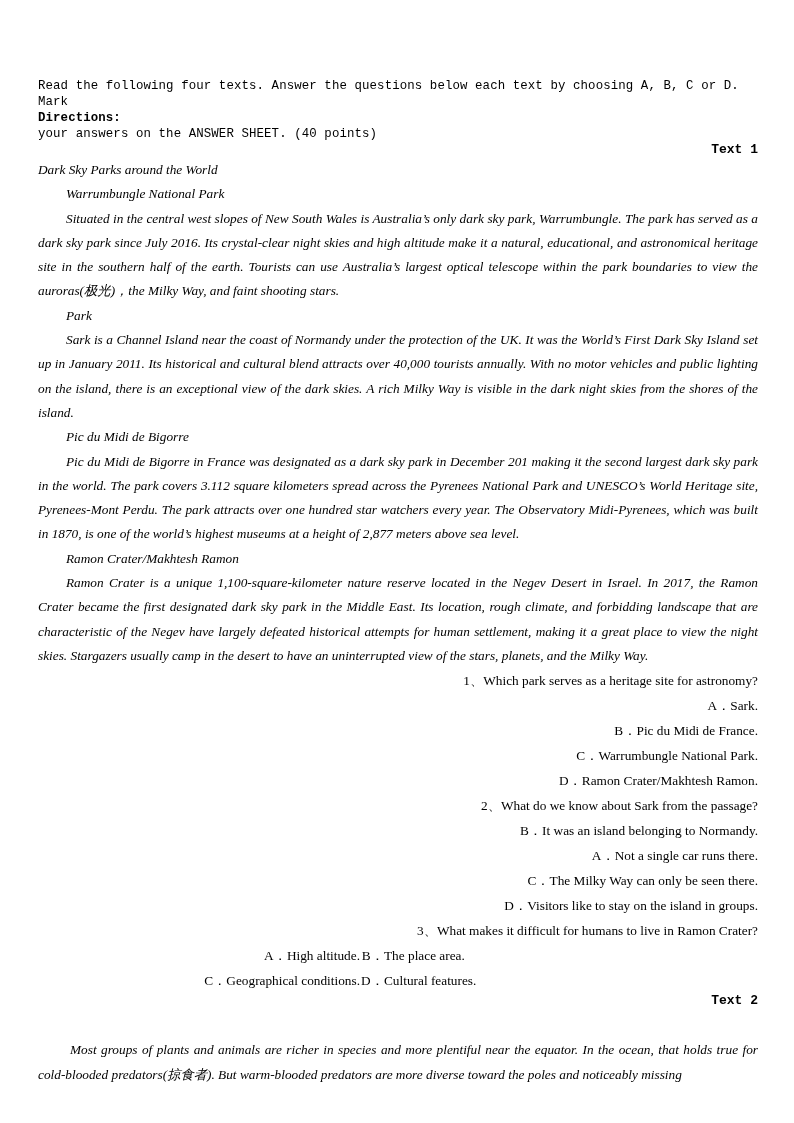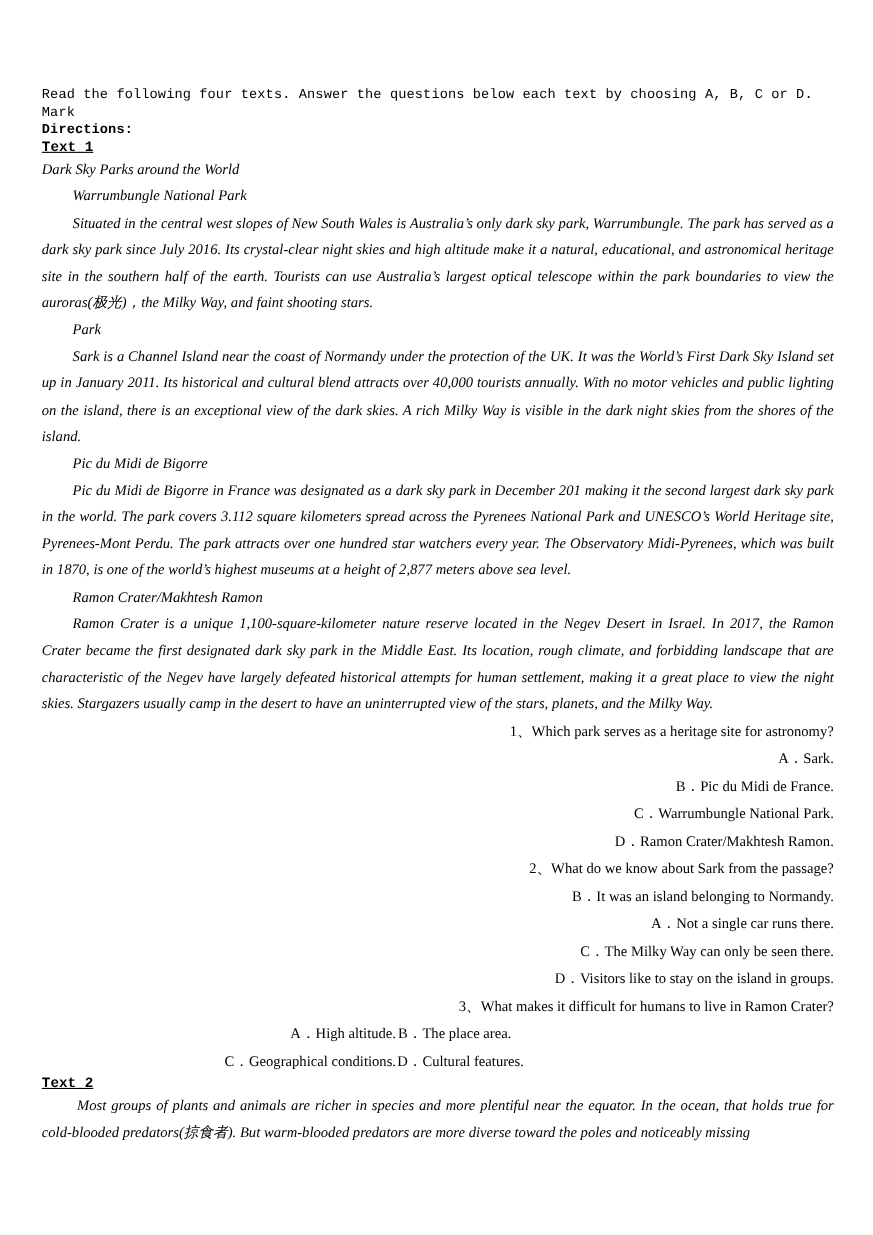--- a/index.html
+++ b/index.html
@@ -1,37 +1,38 @@
 <!DOCTYPE html>
 <html><head>
   <meta charset="utf-8">
   <style>
     html, body { margin: 0; padding: 0; background: #ffffff; }
     body { width: 794px; height: 1123px; position: relative; overflow: hidden; color: #000; }
     .page { position: absolute; left: 38px; top: 78px; width: 720px; }
     .mono { font-family: "Liberation Mono", "DejaVu Sans Mono", monospace; font-size: 12.4px; line-height: 16px; letter-spacing: 0.1px; }
     .mono-bold { font-weight: bold; }
-    .center-heading { text-align: left; font-family: "Liberation Mono", "DejaVu Sans Mono", monospace; font-size: 13px; font-weight: bold; line-height: 16px; text-decoration: underline; }
+    .center-heading { text-align: right; font-family: "Liberation Mono", "DejaVu Sans Mono", monospace; font-size: 13px; font-weight: bold; line-height: 16px; }
     .serif { font-family: "Liberation Serif", "DejaVu Serif", serif; font-size: 13.3px; line-height: 24.3px; font-style: italic; }
     .indent { text-indent: 28px; }
     .para { text-align: justify; text-align-last: left; }
     .q { font-family: "Liberation Serif", "DejaVu Serif", serif; font-size: 13.3px; line-height: 25px; text-align: right; }
     .opt-row { display: flex; margin-left: 46px; }
     .opt-half { width: 276px; }
     .opt-letter { display: inline-block; width: 24px; }
-    .text2-indent { text-indent: 32px; }
+    .text2-indent { text-indent: 32px; margin-top: 29px; }
   </style>
 </head>
 <body>
 
 <div class="page">
 
   <div>
     <div class="mono">Read the following four texts. Answer the questions below each text by choosing A, B, C or D. Mark</div>
     <div class="mono mono-bold">Directions:</div>
+    <div class="mono">your answers on the ANSWER SHEET. (40 points)</div>
   </div>
 
   <div class="center-heading">Text 1</div>
 
   <div>
     <div class="serif">Dark Sky Parks around the World</div>
 
     <div class="serif indent">Warrumbungle National Park</div>
     <div class="serif indent para">Situated in the central west slopes of New South Wales is Australia’s only dark sky park, Warrumbungle. The park has served as a dark sky park since July 2016. Its crystal-clear night skies and high altitude make it a natural, educational, and astronomical heritage site in the southern half of the earth. Tourists can use Australia’s largest optical telescope within the park boundaries to view the auroras(极光)，the Milky Way, and faint shooting stars.</div>
 

